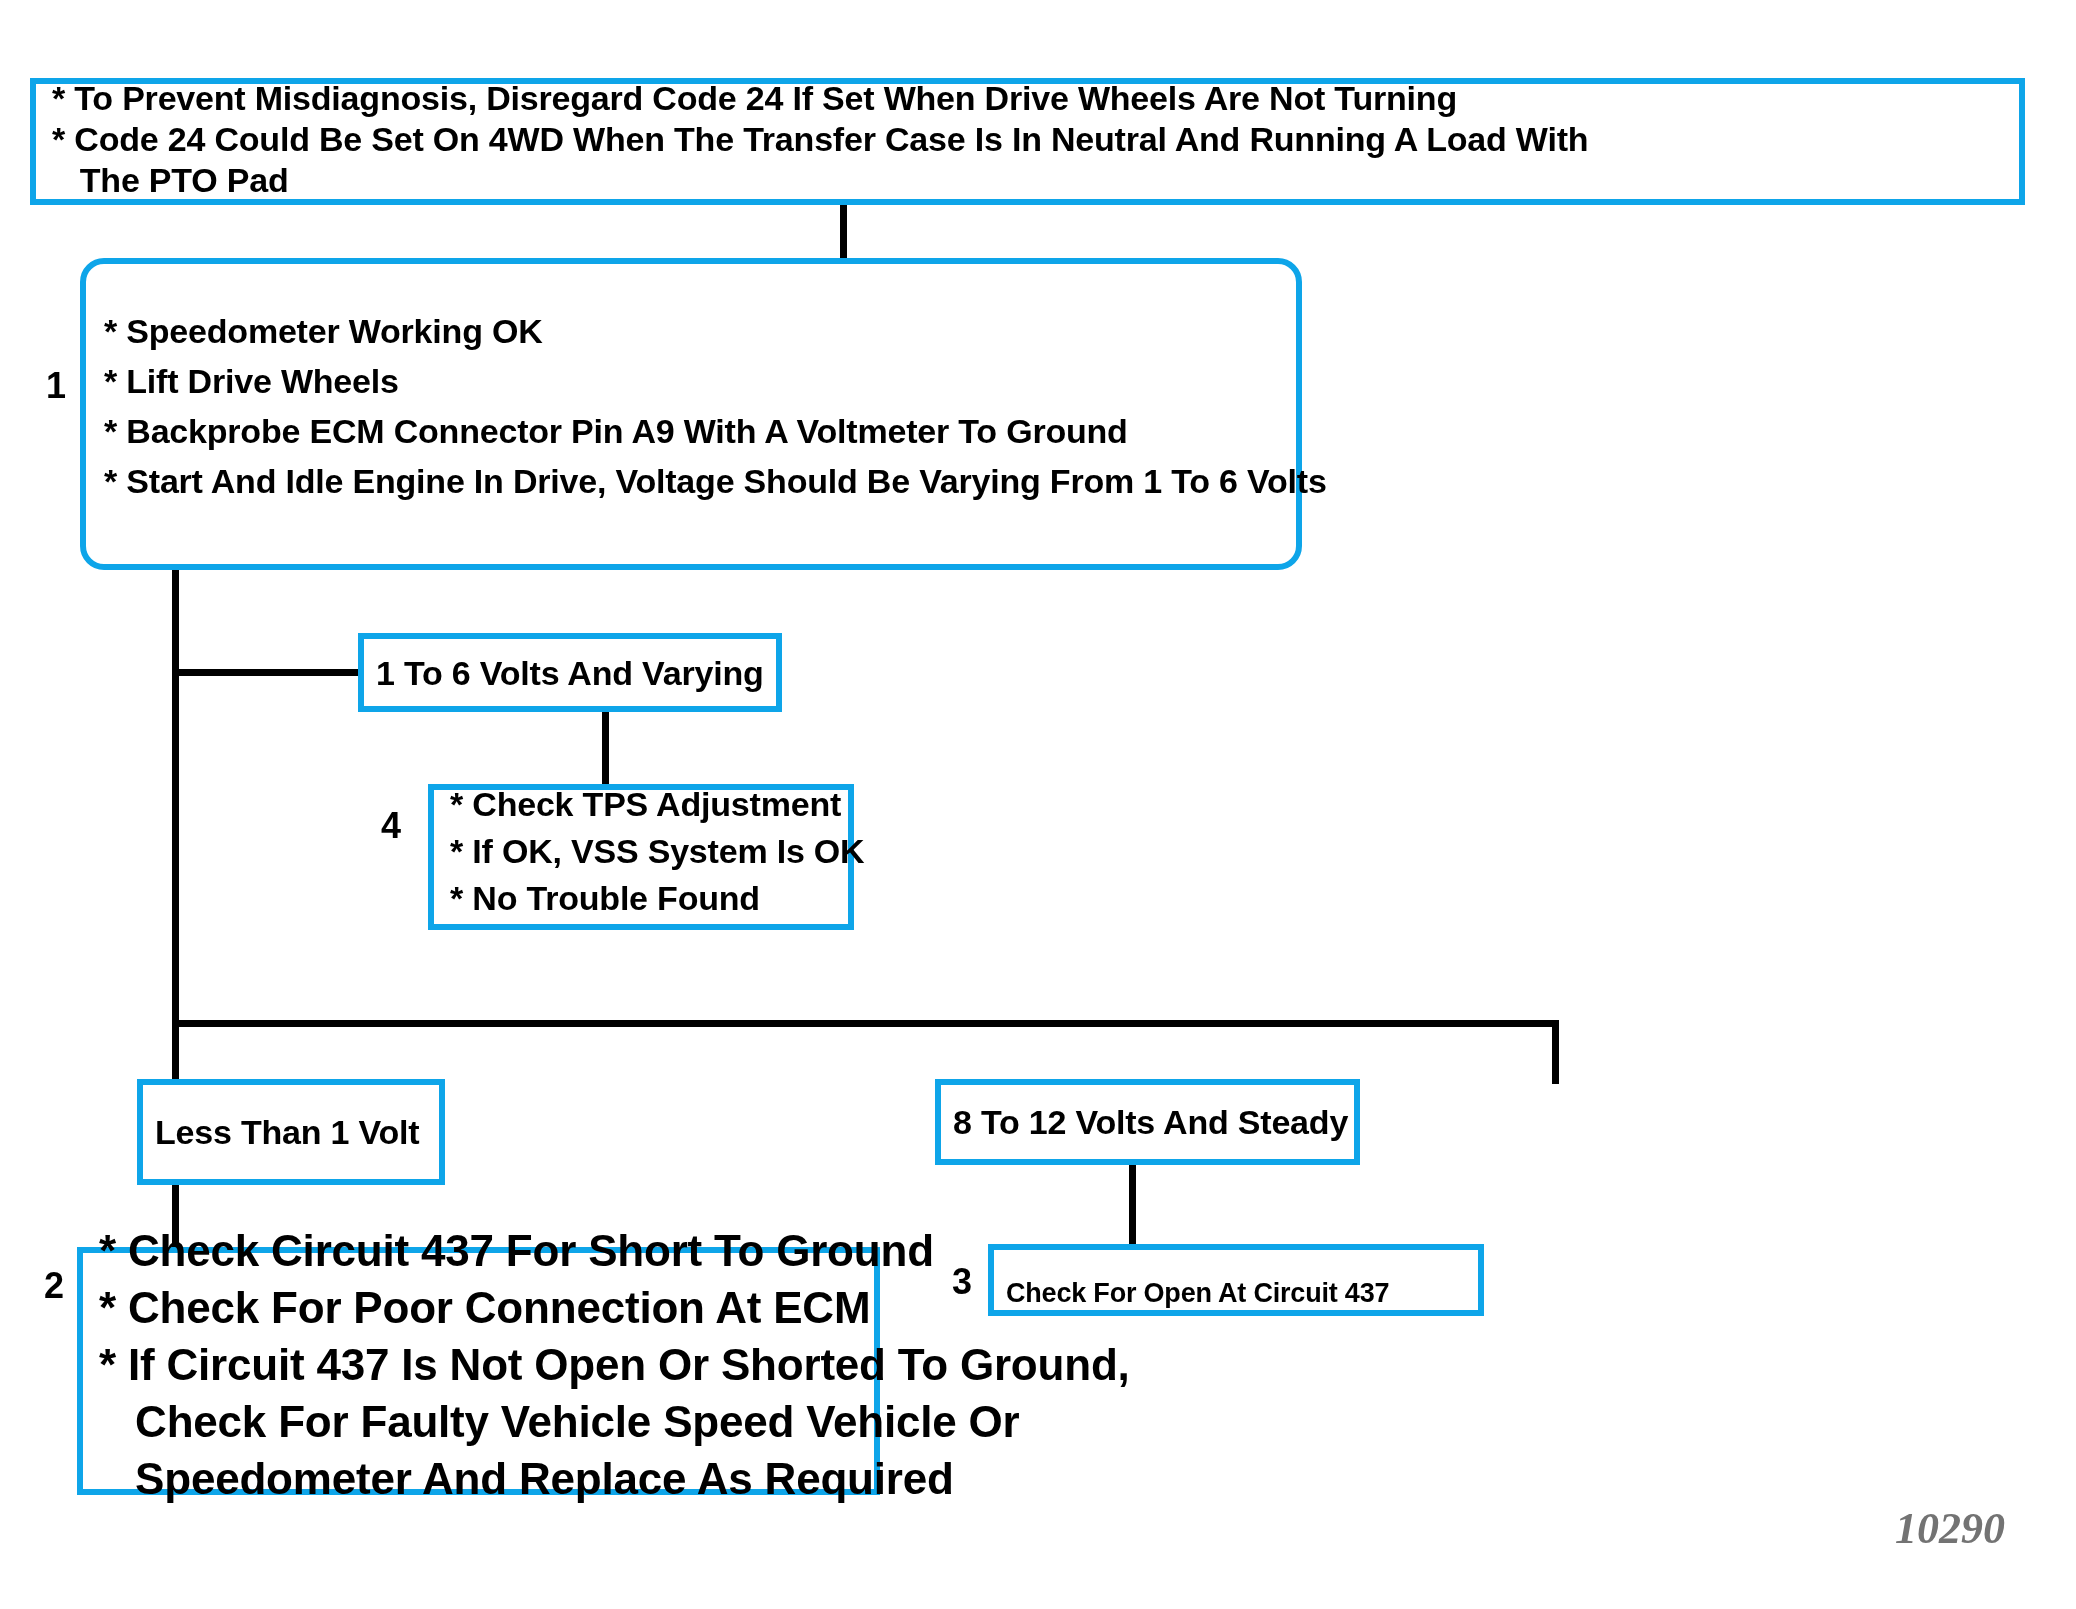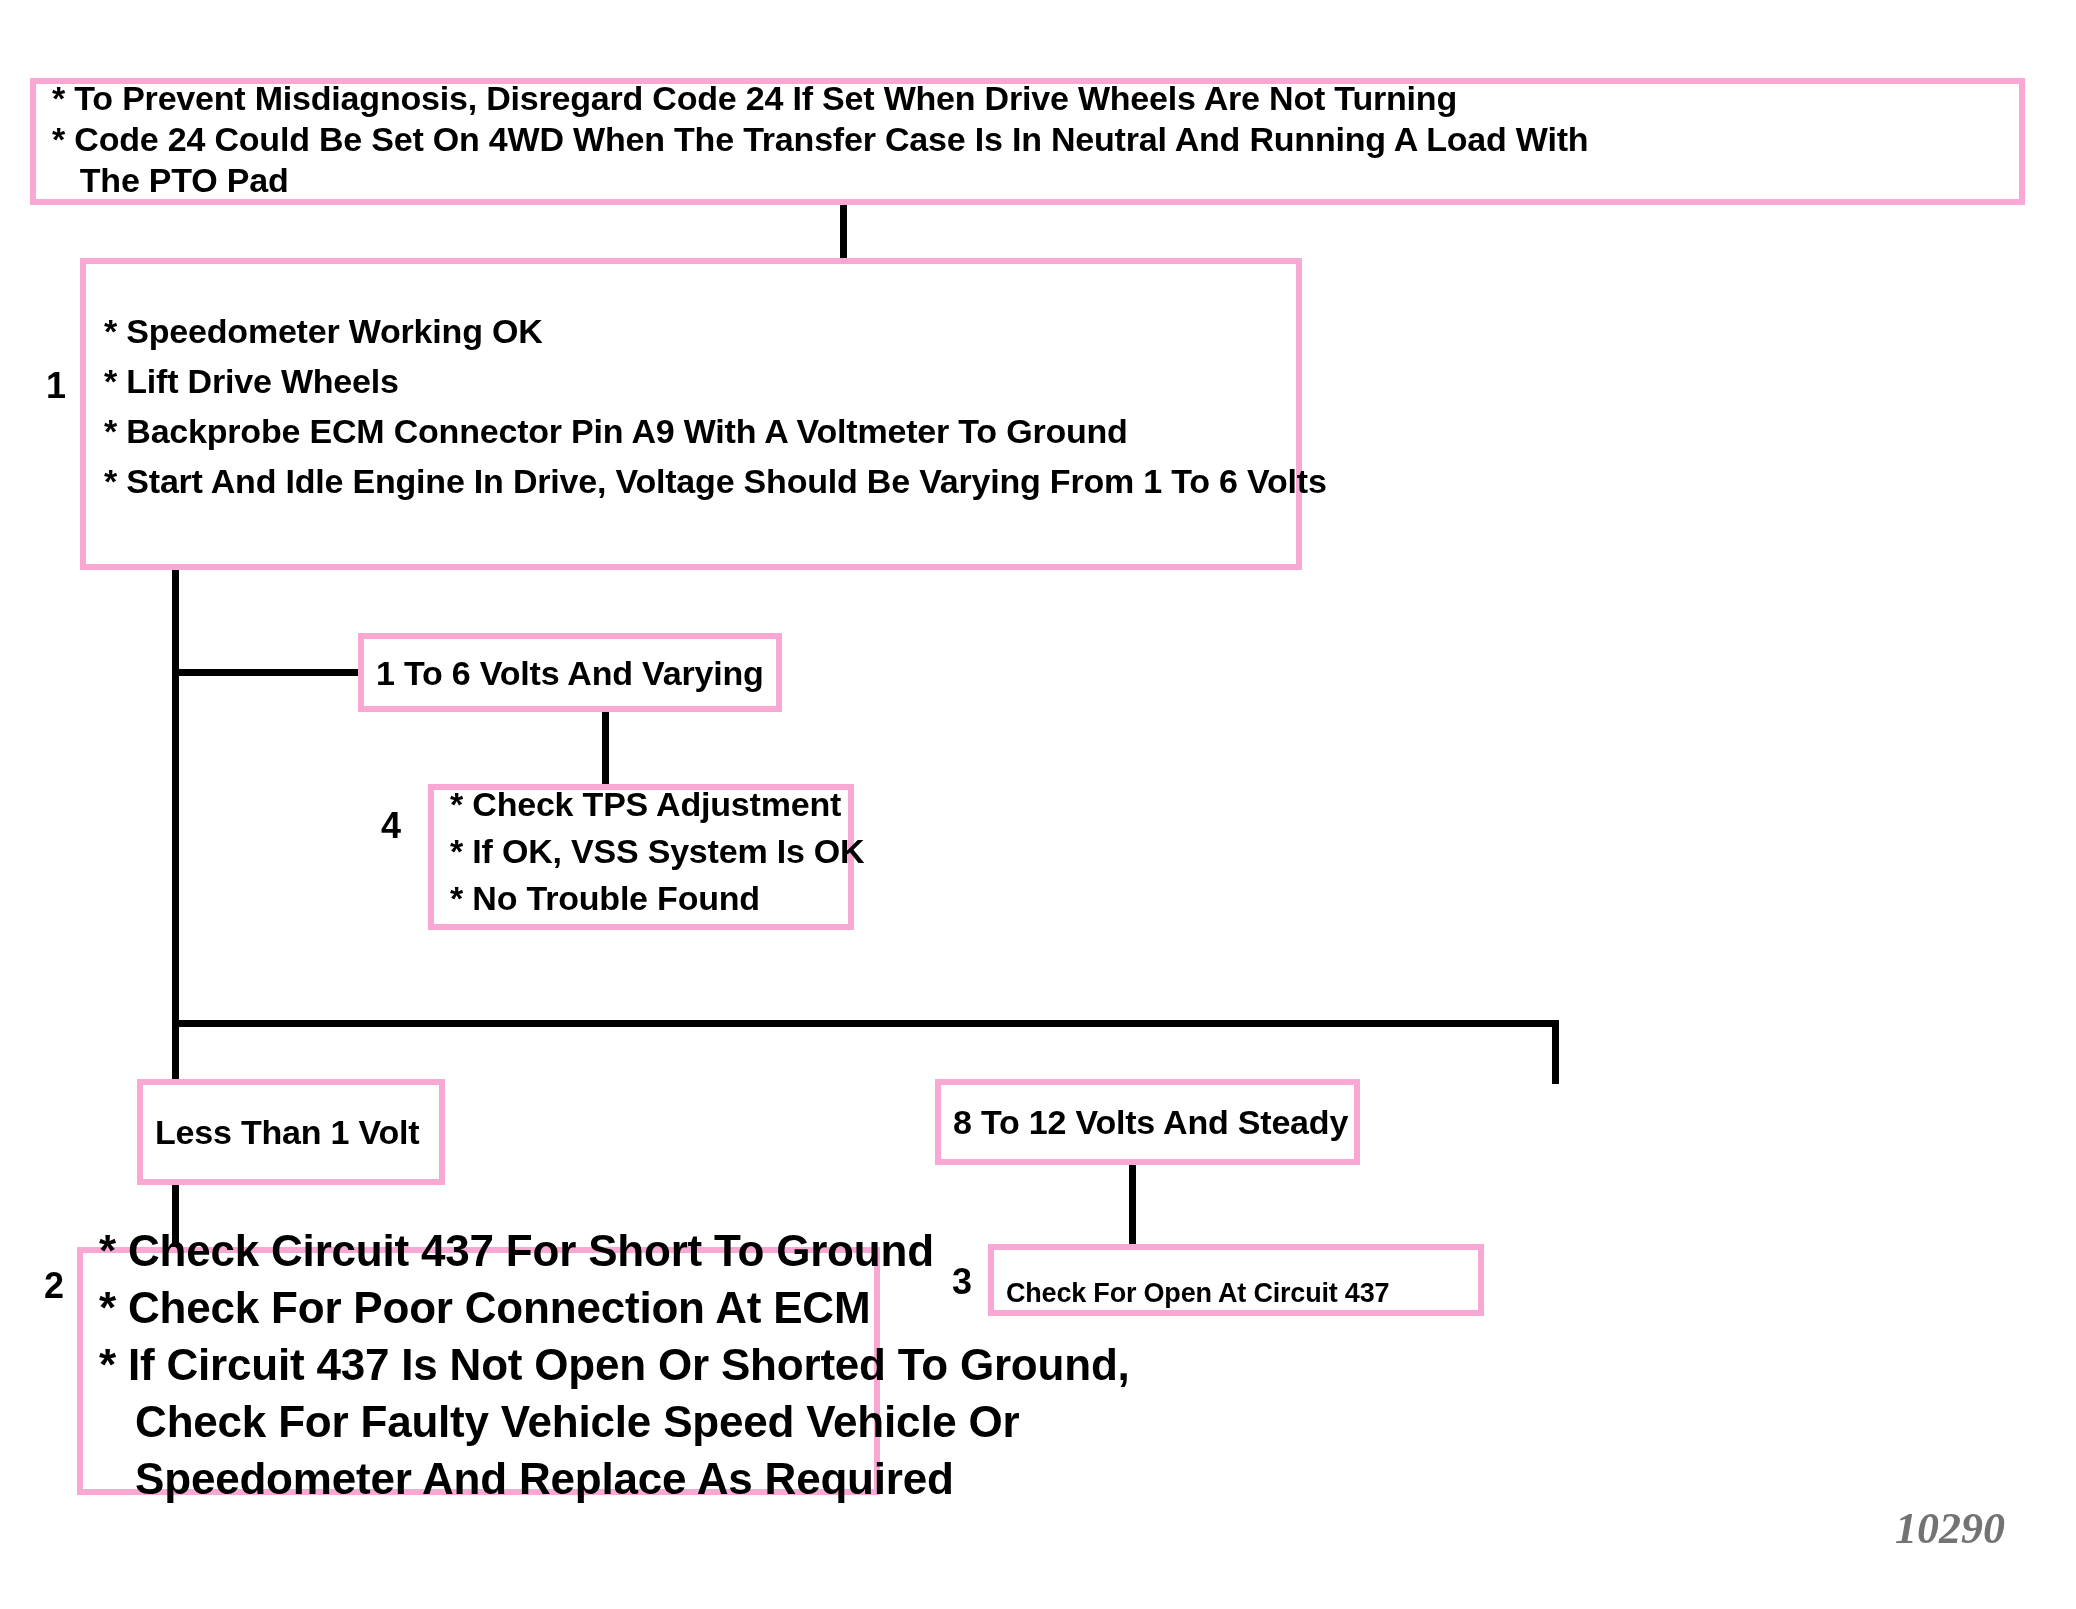--- a/index.html
+++ b/index.html
@@ -12,21 +12,21 @@
     position: relative;
     width: 2076px;
     height: 1609px;
     background: #ffffff;
     font-family: "Liberation Sans", "DejaVu Sans", sans-serif;
     overflow: hidden;
   }
   .box {
     position: absolute;
     box-sizing: border-box;
-    border: 6px solid #f9a8d4;
+    border: 6px solid #0ea5e9;
     background: #ffffff;
     z-index: 5;
   }
   .box .lines {
     position: absolute;
     left: 12px;
     top: 50%;
     transform: translateY(-50%);
     white-space: nowrap;
   }
@@ -57,21 +57,21 @@
     color: #737373;
     z-index: 6;
   }
 
   
   #box-top { left: 30px; top: 78px; width: 1995px; height: 127px; }
   #box-top .lines { left: 16px; }
   #box-top .line { font-size: 34px; margin-bottom: 7px; }
 
   
-  #box-1 { left: 80px; top: 258px; width: 1222px; height: 312px; }
+  #box-1 { left: 80px; top: 258px; width: 1222px; height: 312px; border-radius: 24px; }
   #box-1 .lines { left: 18px; }
   #box-1 .line { font-size: 34px; margin-bottom: 16px; }
   #idx-1 { left: 46px; top: 368px; font-size: 36px; }
 
   
   #box-v16 { left: 358px; top: 633px; width: 424px; height: 79px; }
   #box-v16 .line { font-size: 34px; }
 
   
   #box-4 { left: 428px; top: 784px; width: 426px; height: 146px; }

